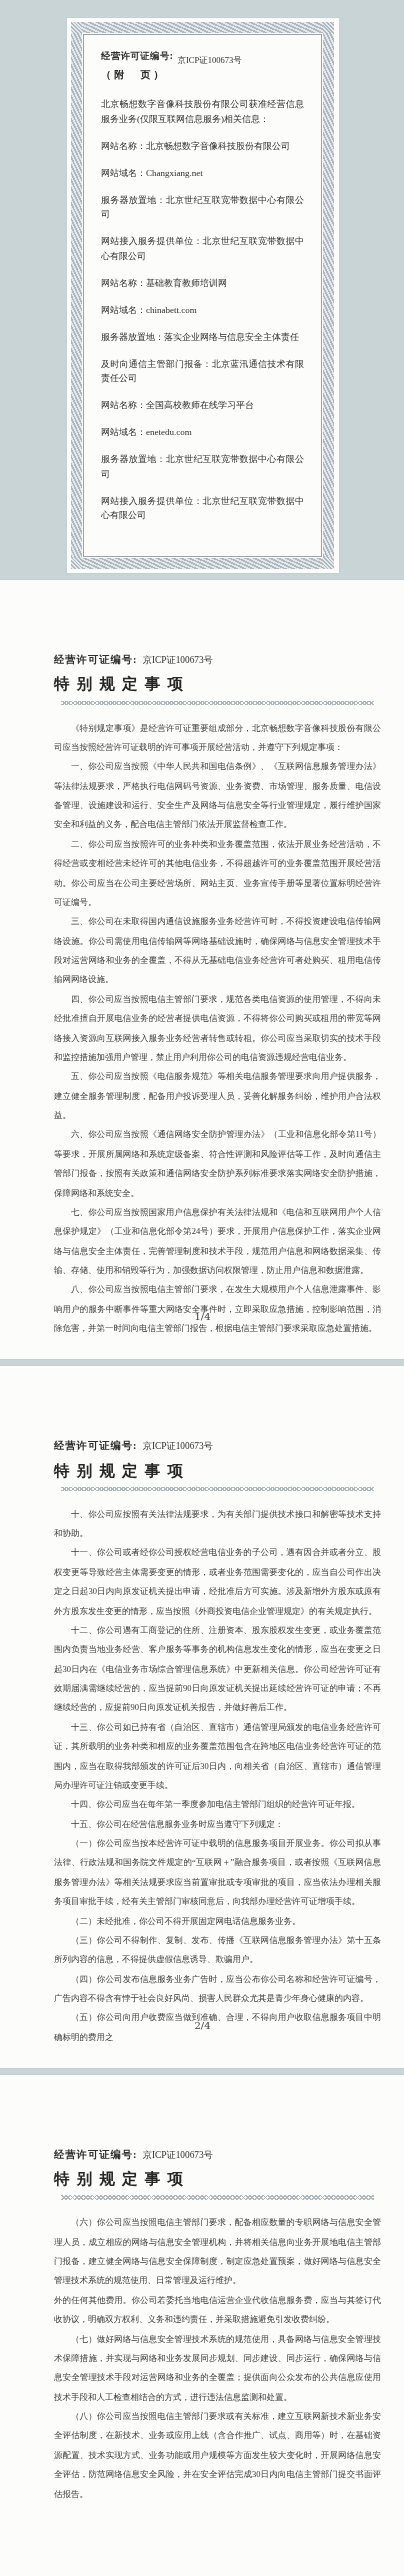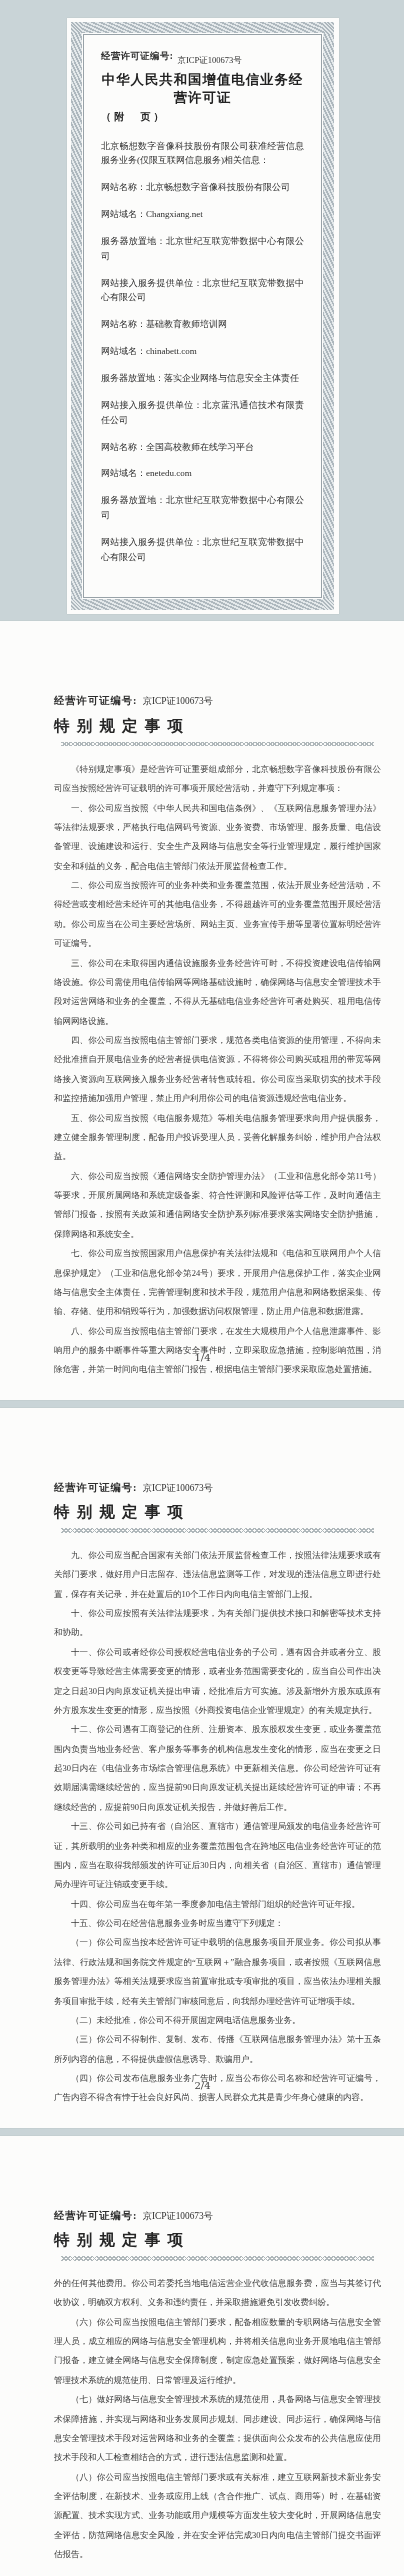--- a/index.html
+++ b/index.html
@@ -137,32 +137,31 @@
 </head>
 <body>
 
 <div class="page cert">
   <div class="cert-frame">
     <div class="cert-inner">
       <div class="cert-head">
         <span class="cert-license-label">经营许可证编号:</span>
         <span class="cert-license-number">京ICP证100673号</span>
       </div>
-      <h1 class="cert-title">中华人民共和国增值电信业务经营许可证</h1>
       <div class="cert-subtitle">（附　页）</div>
       <div class="cert-body">
           <p class="cert-line">北京畅想数字音像科技股份有限公司获准经营信息服务业务(仅限互联网信息服务)相关信息：</p>
           <p class="cert-line">网站名称：北京畅想数字音像科技股份有限公司</p>
           <p class="cert-line">网站域名：Changxiang.net</p>
           <p class="cert-line">服务器放置地：北京世纪互联宽带数据中心有限公司</p>
           <p class="cert-line">网站接入服务提供单位：北京世纪互联宽带数据中心有限公司</p>
           <p class="cert-line">网站名称：基础教育教师培训网</p>
           <p class="cert-line">网站域名：chinabett.com</p>
           <p class="cert-line">服务器放置地：落实企业网络与信息安全主体责任</p>
-          <p class="cert-line">网站接入服务提供单位：北京蓝汛通信技术有限责任公司</p>
+          <p class="cert-line">及时向通信主管部门报备：北京蓝汛通信技术有限责任公司</p>
           <p class="cert-line">网站名称：全国高校教师在线学习平台</p>
           <p class="cert-line">网站域名：enetedu.com</p>
           <p class="cert-line">服务器放置地：北京世纪互联宽带数据中心有限公司</p>
           <p class="cert-line">网站接入服务提供单位：北京世纪互联宽带数据中心有限公司</p>
         </div>
     </div>
   </div>
 </div>
 
 <div class="page prov">
@@ -187,43 +186,43 @@
 </div>
 
 <div class="page prov">
   <div class="prov-head">
     <span class="prov-license-label">经营许可证编号:</span>
     <span class="prov-license-number">京ICP证100673号</span>
   </div>
   <h2 class="prov-title">特别规定事项</h2>
   <div class="wavy-rule"></div>
   <div class="prov-body">
-      <p class="para">九、你公司应当配合国家有关部门依法开展监督检查工作，按照法律法规要求或有关部门要求，做好用户日志留存、违法信息监测等工作，对发现的违法信息立即进行处置，保存有关记录，并在处置后的10个工作日内向电信主管部门上报。</p>
       <p class="para">十、你公司应按照有关法律法规要求，为有关部门提供技术接口和解密等技术支持和协助。</p>
       <p class="para">十一、你公司或者经你公司授权经营电信业务的子公司，遇有因合并或者分立、股权变更等导致经营主体需要变更的情形，或者业务范围需要变化的，应当自公司作出决定之日起30日内向原发证机关提出申请，经批准后方可实施。涉及新增外方股东或原有外方股东发生变更的情形，应当按照《外商投资电信企业管理规定》的有关规定执行。</p>
       <p class="para">十二、你公司遇有工商登记的住所、注册资本、股东股权发生变更，或业务覆盖范围内负责当地业务经营、客户服务等事务的机构信息发生变化的情形，应当在变更之日起30日内在《电信业务市场综合管理信息系统》中更新相关信息。你公司经营许可证有效期届满需继续经营的，应当提前90日向原发证机关提出延续经营许可证的申请；不再继续经营的，应提前90日向原发证机关报告，并做好善后工作。</p>
       <p class="para">十三、你公司如已持有省（自治区、直辖市）通信管理局颁发的电信业务经营许可证，其所载明的业务种类和相应的业务覆盖范围包含在跨地区电信业务经营许可证的范围内，应当在取得我部颁发的许可证后30日内，向相关省（自治区、直辖市）通信管理局办理许可证注销或变更手续。</p>
       <p class="para">十四、你公司应当在每年第一季度参加电信主管部门组织的经营许可证年报。</p>
       <p class="para">十五、你公司在经营信息服务业务时应当遵守下列规定：</p>
       <p class="para">（一）你公司应当按本经营许可证中载明的信息服务项目开展业务。你公司拟从事法律、行政法规和国务院文件规定的“互联网＋”融合服务项目，或者按照《互联网信息服务管理办法》等相关法规要求应当前置审批或专项审批的项目，应当依法办理相关服务项目审批手续，经有关主管部门审核同意后，向我部办理经营许可证增项手续。</p>
       <p class="para">（二）未经批准，你公司不得开展固定网电话信息服务业务。</p>
       <p class="para">（三）你公司不得制作、复制、发布、传播《互联网信息服务管理办法》第十五条所列内容的信息，不得提供虚假信息诱导、欺骗用户。</p>
       <p class="para">（四）你公司发布信息服务业务广告时，应当公布你公司名称和经营许可证编号，广告内容不得含有悖于社会良好风尚、损害人民群众尤其是青少年身心健康的内容。</p>
+      <p class="para">（五）你公司向用户收费应当做到准确、合理，不得向用户收取信息服务项目中明确标明的费用之</p>
     </div>
   <div class="page-number">2/4</div>
 </div>
 
 <div class="page prov">
   <div class="prov-head">
     <span class="prov-license-label">经营许可证编号:</span>
     <span class="prov-license-number">京ICP证100673号</span>
   </div>
   <h2 class="prov-title">特别规定事项</h2>
   <div class="wavy-rule"></div>
   <div class="prov-body">
+      <p class="para">（六）你公司应当按照电信主管部门要求，配备相应数量的专职网络与信息安全管理人员，成立相应的网络与信息安全管理机构，并将相关信息向业务开展地电信主管部门报备，建立健全网络与信息安全保障制度，制定应急处置预案，做好网络与信息安全管理技术系统的规范使用、日常管理及运行维护。</p>
       <p class="para noindent">外的任何其他费用。你公司若委托当地电信运营企业代收信息服务费，应当与其签订代收协议，明确双方权利、义务和违约责任，并采取措施避免引发收费纠纷。</p>
-      <p class="para">（六）你公司应当按照电信主管部门要求，配备相应数量的专职网络与信息安全管理人员，成立相应的网络与信息安全管理机构，并将相关信息向业务开展地电信主管部门报备，建立健全网络与信息安全保障制度，制定应急处置预案，做好网络与信息安全管理技术系统的规范使用、日常管理及运行维护。</p>
       <p class="para">（七）做好网络与信息安全管理技术系统的规范使用，具备网络与信息安全管理技术保障措施，并实现与网络和业务发展同步规划、同步建设、同步运行，确保网络与信息安全管理技术手段对运营网络和业务的全覆盖；提供面向公众发布的公共信息应使用技术手段和人工检查相结合的方式，进行违法信息监测和处置。</p>
       <p class="para">（八）你公司应当按照电信主管部门要求或有关标准，建立互联网新技术新业务安全评估制度，在新技术、业务或应用上线（含合作推广、试点、商用等）时，在基础资源配置、技术实现方式、业务功能或用户规模等方面发生较大变化时，开展网络信息安全评估，防范网络信息安全风险，并在安全评估完成30日内向电信主管部门提交书面评估报告。</p>
     </div>
 
 </div>
 
 
 </body></html>

